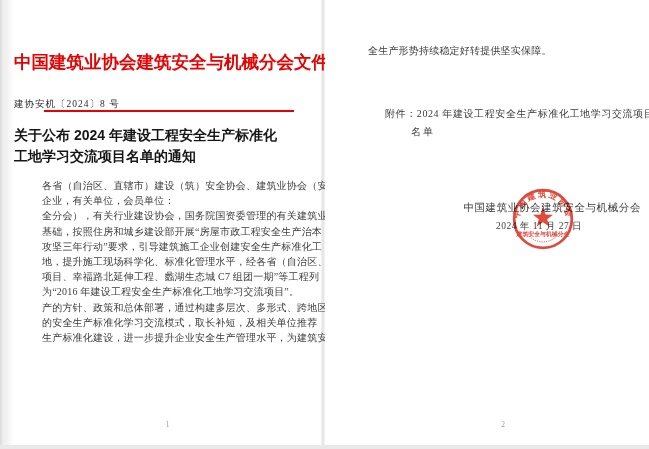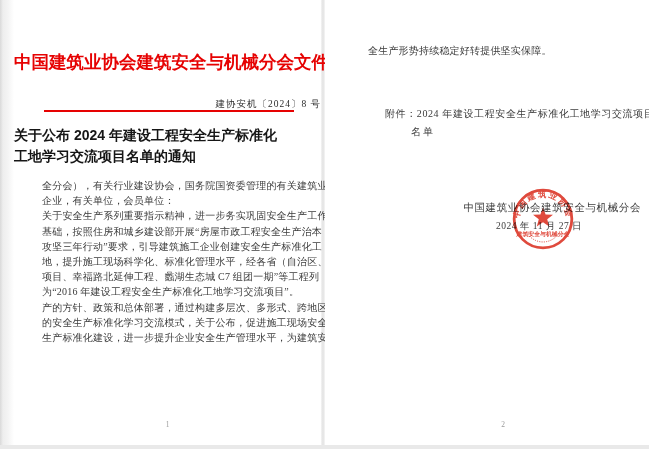--- a/index.html
+++ b/index.html
@@ -29,21 +29,21 @@
 
   
   .header-title {
     position: absolute; top: 50px; left: 0; width: 100%;
     text-align: center; font-family: "Liberation Sans", sans-serif;
     font-weight: 900; font-size: 17.5px; letter-spacing: 0px;
     color: var(--red); white-space: nowrap;
   }
   .doc-number {
     position: absolute; top: 98px; left: 0; width: 100%;
-    text-align: right; font-size: 9.5px; color: #2c2c2c; letter-spacing: 1px;
+    text-align: left; font-size: 9.5px; color: #2c2c2c; letter-spacing: 1px;
   }
   .red-rule {
     position: absolute; top: 110px; left: 30px; width: 250px; height: 2px;
     background: var(--red);
   }
   .notice-title {
     position: absolute; left: 0; width: 100%; text-align: left;
     font-family: "Liberation Sans", sans-serif; font-weight: bold;
     font-size: 14px; color: #161616; white-space: nowrap;
   }
@@ -97,30 +97,30 @@
   <div class="bottom-strip"></div>
 
   <div class="page" id="page1">
     <div class="header-title">中国建筑业协会建筑安全与机械分会文件</div>
     <div class="doc-number">建协安机〔2024〕8 号</div>
     <div class="red-rule"></div>
     <div class="notice-title" id="notice-title-1">关于公布 2024 年建设工程安全生产标准化</div>
     <div class="notice-title" id="notice-title-2">工地学习交流项目名单的通知</div>
 
     <div class="body-block">
+      <div class="body-line">各省（自治区、直辖市）建设（筑）安全协会、建筑业协会（安</div>
+      <div class="body-line">企业，有关单位，会员单位：</div>
       <div class="body-line">全分会），有关行业建设协会，国务院国资委管理的有关建筑业</div>
-      <div class="body-line">企业，有关单位，会员单位：</div>
-      <div class="body-line">关于安全生产系列重要指示精神，进一步务实巩固安全生产工作</div>
       <div class="body-line">基础，按照住房和城乡建设部开展“房屋市政工程安全生产治本</div>
       <div class="body-line">攻坚三年行动”要求，引导建筑施工企业创建安全生产标准化工</div>
       <div class="body-line">地，提升施工现场科学化、标准化管理水平，经各省（自治区、</div>
       <div class="body-line">项目、幸福路北延伸工程、蠡湖生态城 C7 组团一期”等工程列</div>
       <div class="body-line">为“2016 年建设工程安全生产标准化工地学习交流项目”。</div>
       <div class="body-line">产的方针、政策和总体部署，通过构建多层次、多形式、跨地区</div>
-      <div class="body-line">的安全生产标准化学习交流模式，关于公布，促进施工现场安全</div>
+      <div class="body-line">的安全生产标准化学习交流模式，取长补短，及相关单位推荐</div>
       <div class="body-line">生产标准化建设，进一步提升企业安全生产管理水平，为建筑安</div>
     </div>
 
     <div class="page-num">1</div>
   </div>
 
   <div class="page" id="page2">
     <div class="cont-line">全生产形势持续稳定好转提供坚实保障。</div>
     <div class="attach-1">附件：2024 年建设工程安全生产标准化工地学习交流项目</div>
     <div class="attach-2">名单</div>

